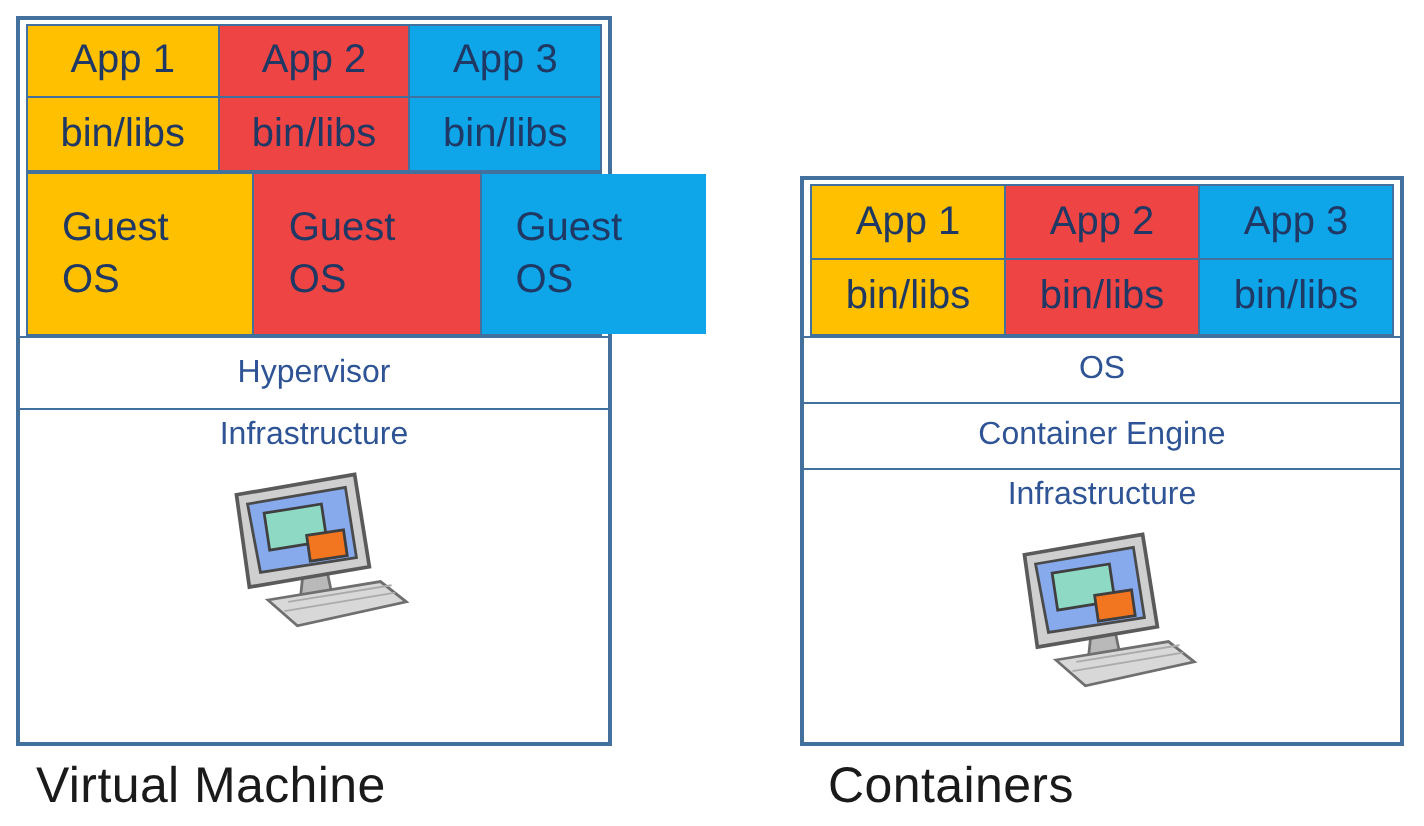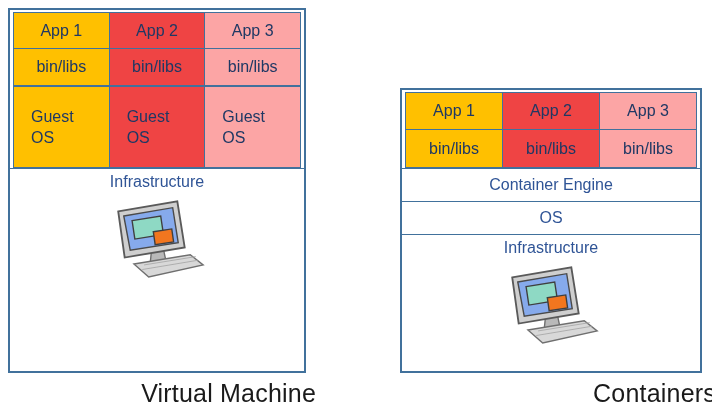--- a/index.html
+++ b/index.html
@@ -15,55 +15,55 @@
   #vm-diagram{left:8px;top:8px;width:298px;height:365px;}
   #containers-diagram{left:400px;top:88px;width:302px;height:285px;}
 
   .grid{
     margin:2px 3px 0 3px;border:1px solid #41719C;
     display:flex;flex-direction:column;
   }
   .grow{display:flex;box-sizing:border-box;}
   .grow .cell{
     flex:1;display:flex;align-items:center;justify-content:center;
-    box-sizing:border-box;font-size:16px;color:#1F3864;
+    box-sizing:border-box;font-size:20px;color:#1F3864;
   }
   .grow .cell + .cell{border-left:1px solid #41719C;}
   .sep1{border-bottom:1px solid #41719C;}
   .sep2{border-bottom:2px solid #41719C;}
   .fill1{background:#FFC000;}
   .fill2{background:#ef4444;}
-  .fill3{background:#fca5a5;}
+  .fill3{background:#0ea5e9;}
 
   #vm-diagram  .r-apps{height:36px;}
   #vm-diagram  .r-bins{height:38px;}
   #vm-diagram  .r-guest{height:80px;}
   #containers-diagram .r-apps{height:37px;}
   #containers-diagram .r-bins{height:37px;}
 
   .guest-cell{
     justify-content:flex-start;align-items:center;text-align:left;
-    padding:0 30px 0 17px;line-height:1.32;
+    padding:0 42px 0 17px;line-height:1.32;
   }
 
   .layer{
     box-sizing:border-box;border-top:1px solid #41719C;
     display:flex;align-items:center;justify-content:center;
     font-size:16px;color:#2F5496;
   }
   .h36{height:36px;}
   .h33{height:33px;}
   .infra{
     flex:1;flex-direction:column;justify-content:flex-start;
     padding-top:4px;
   }
   .icon{display:block;margin-top:7px;line-height:0;}
 
   .caption{
-    position:absolute;top:379px;text-align:right;
+    position:absolute;top:379px;text-align:left;
     font-size:25px;color:#1a1a1a;letter-spacing:0.2px;
   }
   #vm-caption{left:18px;width:298px;}
   #containers-caption{left:414px;width:302px;}
 </style>
 </head>
 <body>
 
 <div class="diagram" id="vm-diagram">
   <div class="grid">
@@ -76,20 +76,21 @@
       <div class="cell fill1">bin/libs</div>
       <div class="cell fill2">bin/libs</div>
       <div class="cell fill3">bin/libs</div>
     </div>
     <div class="grow r-guest">
       <div class="cell fill1 guest-cell">Guest OS</div>
       <div class="cell fill2 guest-cell">Guest OS</div>
       <div class="cell fill3 guest-cell">Guest OS</div>
     </div>
   </div>
+  <div class="layer h36">Hypervisor</div>
   <div class="layer infra">
     <span>Infrastructure</span>
     <span class="icon">
       <svg width="96" height="84" viewBox="0 0 104 88">
         <polygon points="46,56 59,54 63,73 44,75" fill="#b9b9b9" stroke="#6f6f6f" stroke-width="1.5"></polygon>
         <polygon points="27,70 88,60 102,71 43,84" fill="#d8d8d8" stroke="#6f6f6f" stroke-width="1.5"></polygon>
         <line x1="38" y1="71" x2="94" y2="62" stroke="#aaaaaa" stroke-width="1"></line>
         <line x1="36" y1="76" x2="96" y2="66" stroke="#aaaaaa" stroke-width="1"></line>
         <polygon points="10,13 74,2 82,52 17,63" fill="#cfcfcf" stroke="#5a5a5a" stroke-width="2"></polygon>
         <polygon points="16,18 69,9 75,47 23,55" fill="#86aaec" stroke="#4a4a4a" stroke-width="1.5"></polygon>
@@ -107,22 +108,22 @@
       <div class="cell fill1">App 1</div>
       <div class="cell fill2">App 2</div>
       <div class="cell fill3">App 3</div>
     </div>
     <div class="grow r-bins">
       <div class="cell fill1">bin/libs</div>
       <div class="cell fill2">bin/libs</div>
       <div class="cell fill3">bin/libs</div>
     </div>
   </div>
+  <div class="layer h33">OS</div>
   <div class="layer h33">Container Engine</div>
-  <div class="layer h33">OS</div>
   <div class="layer infra">
     <span>Infrastructure</span>
     <span class="icon">
       <svg width="96" height="84" viewBox="0 0 104 88">
         <polygon points="46,56 59,54 63,73 44,75" fill="#b9b9b9" stroke="#6f6f6f" stroke-width="1.5"></polygon>
         <polygon points="27,70 88,60 102,71 43,84" fill="#d8d8d8" stroke="#6f6f6f" stroke-width="1.5"></polygon>
         <line x1="38" y1="71" x2="94" y2="62" stroke="#aaaaaa" stroke-width="1"></line>
         <line x1="36" y1="76" x2="96" y2="66" stroke="#aaaaaa" stroke-width="1"></line>
         <polygon points="10,13 74,2 82,52 17,63" fill="#cfcfcf" stroke="#5a5a5a" stroke-width="2"></polygon>
         <polygon points="16,18 69,9 75,47 23,55" fill="#86aaec" stroke="#4a4a4a" stroke-width="1.5"></polygon>

